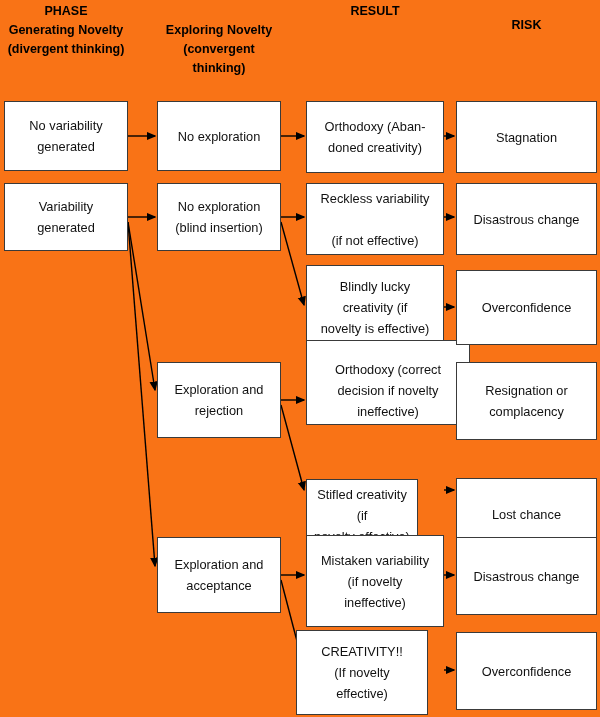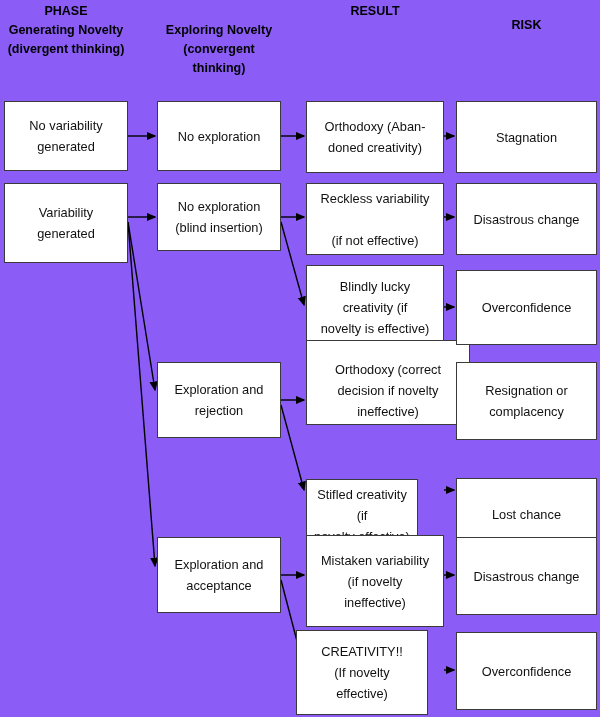--- a/index.html
+++ b/index.html
@@ -8,21 +8,21 @@
     background: #ffffff;
   }
   body {
     font-family: "Liberation Sans", sans-serif;
     color: #000000;
   }
   #canvas {
     position: relative;
     width: 600px;
     height: 717px;
-    background: #8b5cf6;
+    background: #f97316;
     overflow: hidden;
   }
   .col-header {
     position: absolute;
     font-weight: bold;
     font-size: 12.5px;
     line-height: 19px;
     text-align: center;
     color: #000;
     white-space: pre-line;
@@ -90,21 +90,21 @@
 (divergent thinking)</div>
       <div class="col-header" style="left: 157px; top: 21px; width: 124px;">Exploring Novelty
 (convergent
 thinking)</div>
       <div class="col-header" style="left: 306px; top: 2px; width: 138px;">RESULT</div>
       <div class="col-header" style="left: 456px; top: 16px; width: 141px;">RISK</div>
     </div>
   <div id="node-layer">
       <div class="node" style="left: 4px; top: 101px; width: 124px; height: 70px;"><span>No variability
 generated</span></div>
-      <div class="node" style="left: 4px; top: 183px; width: 124px; height: 80px;"><span>Variability
+      <div class="node" style="left: 4px; top: 183px; width: 124px; height: 68px;"><span>Variability
 generated</span></div>
       <div class="node" style="left: 157px; top: 101px; width: 124px; height: 70px;"><span>No exploration</span></div>
       <div class="node" style="left: 157px; top: 183px; width: 124px; height: 68px;"><span>No exploration
 (blind insertion)</span></div>
       <div class="node" style="left: 157px; top: 362px; width: 124px; height: 76px;"><span>Exploration and
 rejection</span></div>
       <div class="node" style="left: 157px; top: 537px; width: 124px; height: 76px;"><span>Exploration and
 acceptance</span></div>
       <div class="node" style="left: 306px; top: 101px; width: 138px; height: 72px;"><span>Orthodoxy (Aban-
 doned creativity)</span></div>

